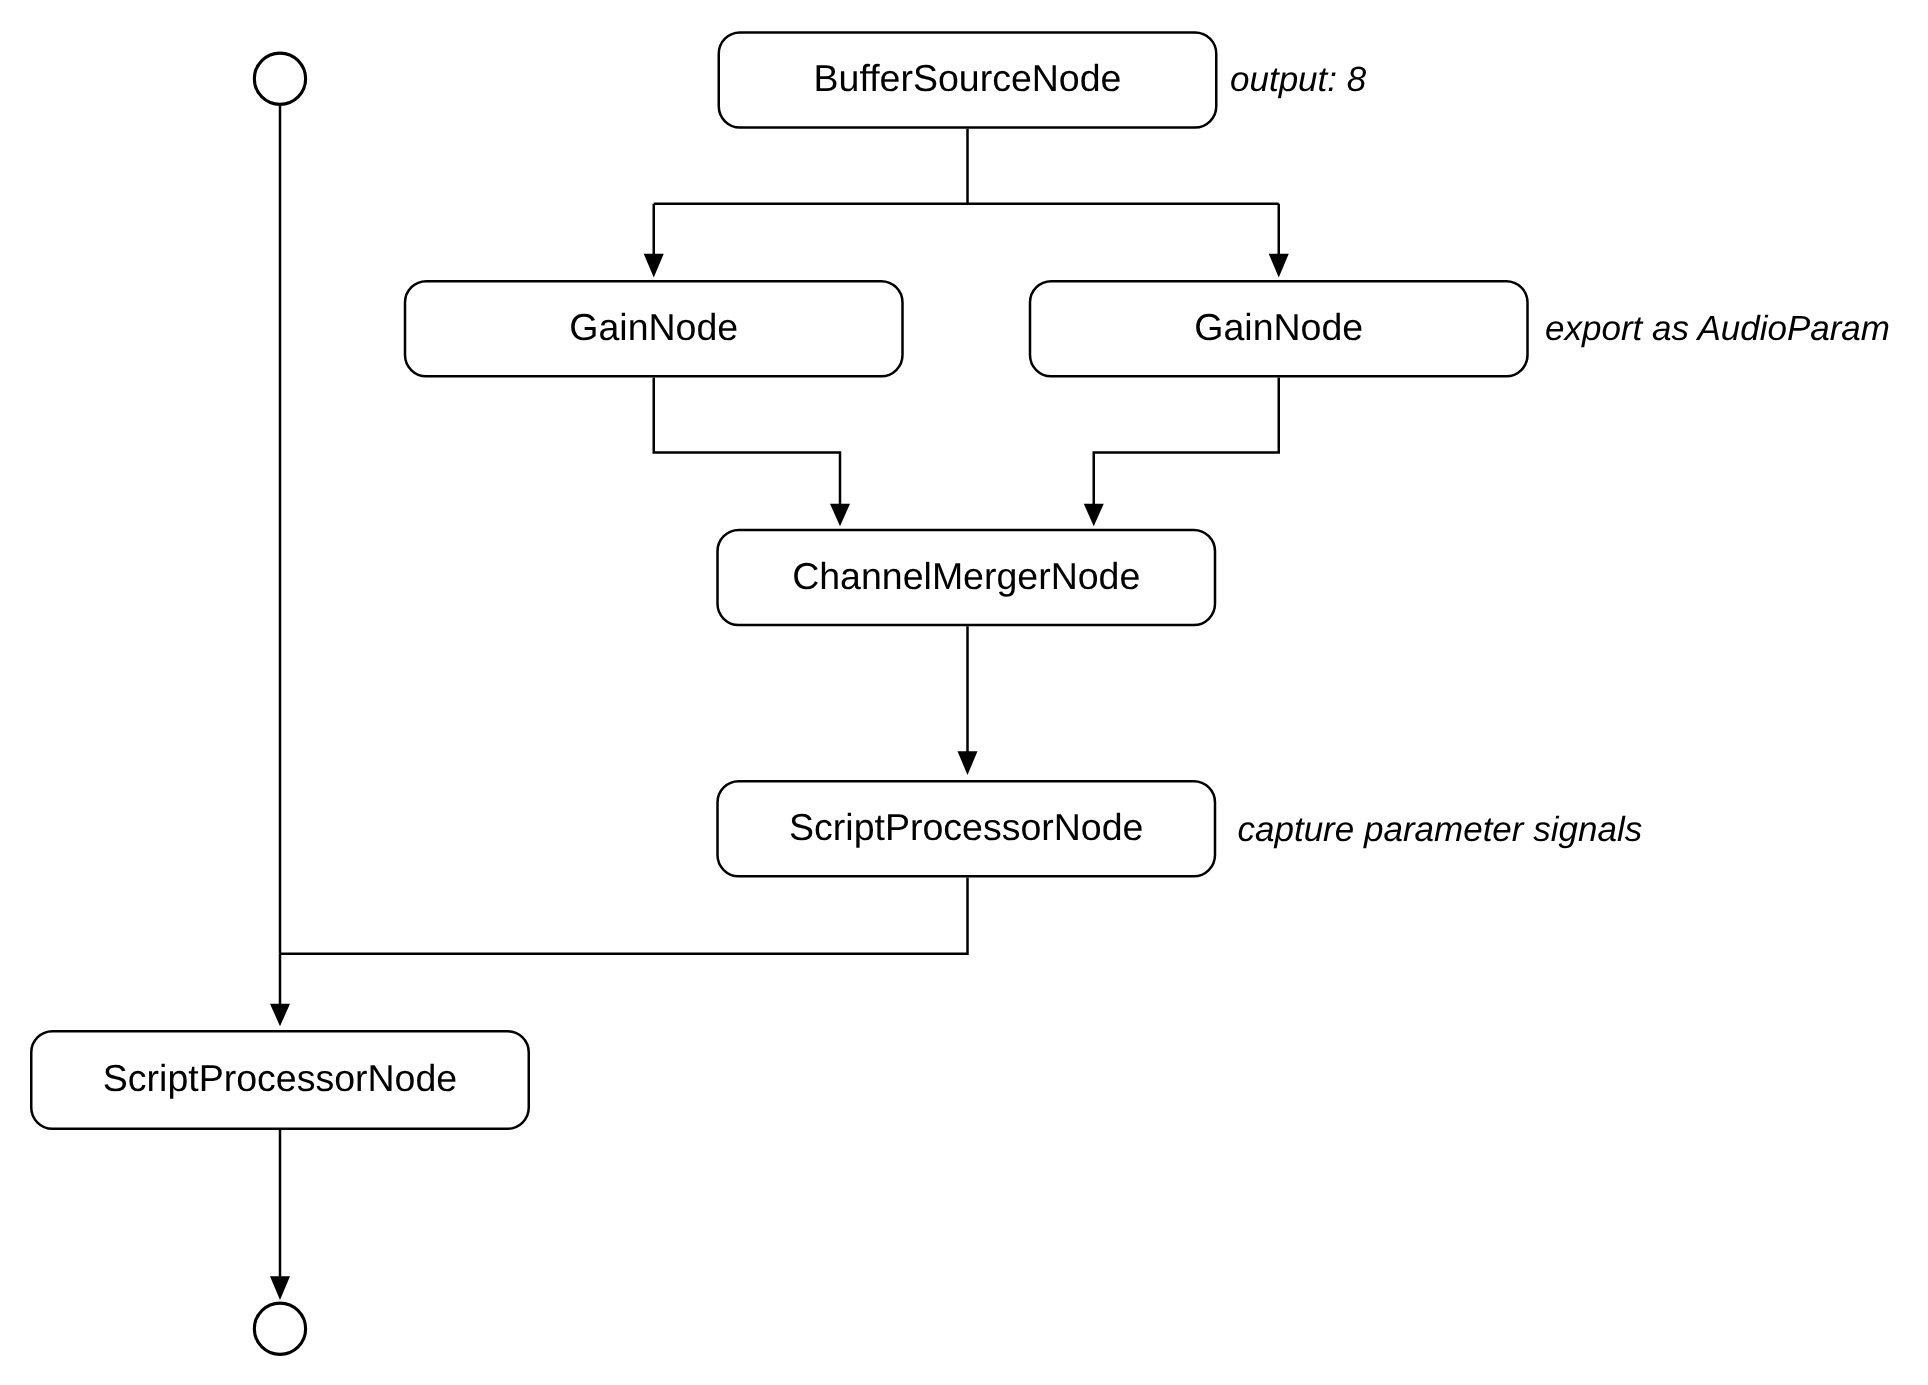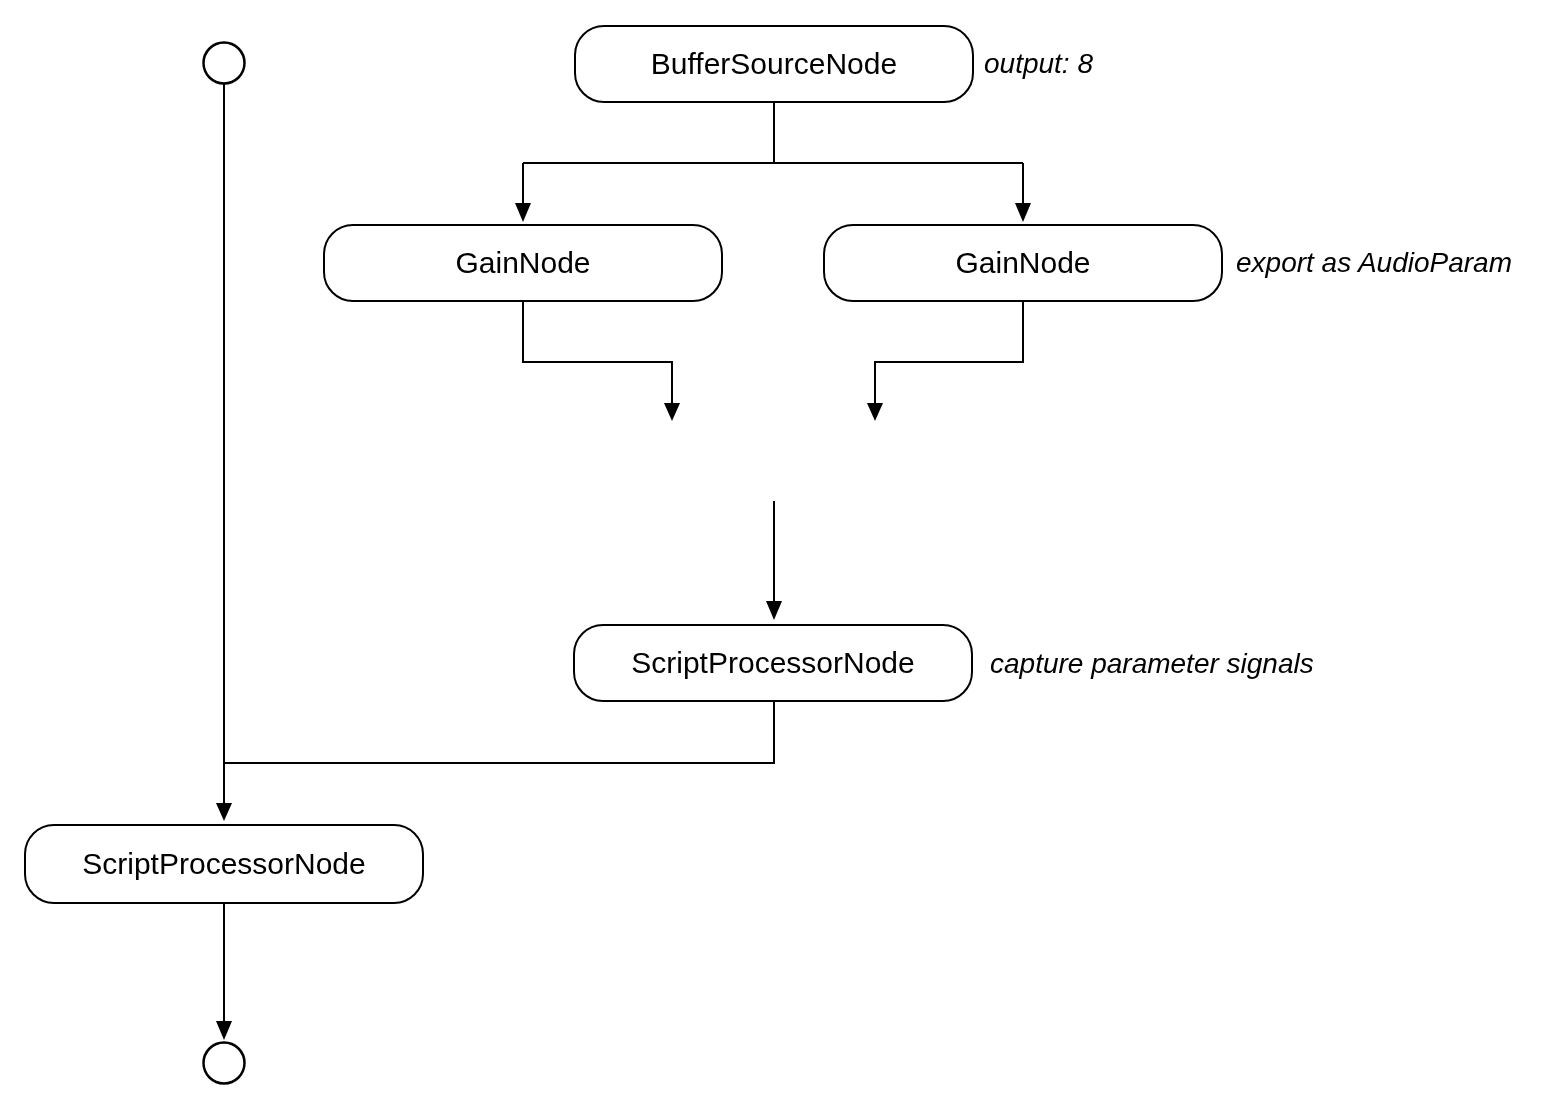--- a/index.html
+++ b/index.html
@@ -21,21 +21,21 @@
     left: 0;
     top: 0;
     width: 1542px;
     height: 1108px;
   }
   .node {
     position: absolute;
     box-sizing: border-box;
     background: #ffffff;
     border: 2px solid #000000;
-    border-radius: 30px;
+    border-radius: 18px;
     display: flex;
     align-items: center;
     justify-content: center;
     font-size: 30px;
     line-height: 1;
     white-space: nowrap;
   }
   .annotation {
     position: absolute;
     transform: translateY(-50%);
@@ -100,20 +100,23 @@
   </div>
 
   <div class="node n-gain-l">
     <span>GainNode</span>
   </div>
 
   <div class="node n-gain-r">
     <span>GainNode</span>
   </div>
 
+  <div class="node n-merger">
+    <span>ChannelMergerNode</span>
+  </div>
 
   <div class="node n-spn-mid">
     <span>ScriptProcessorNode</span>
   </div>
 
   <div class="node n-spn-out">
     <span>ScriptProcessorNode</span>
   </div>
 
   <div class="annotation a-output">output: 8</div>

